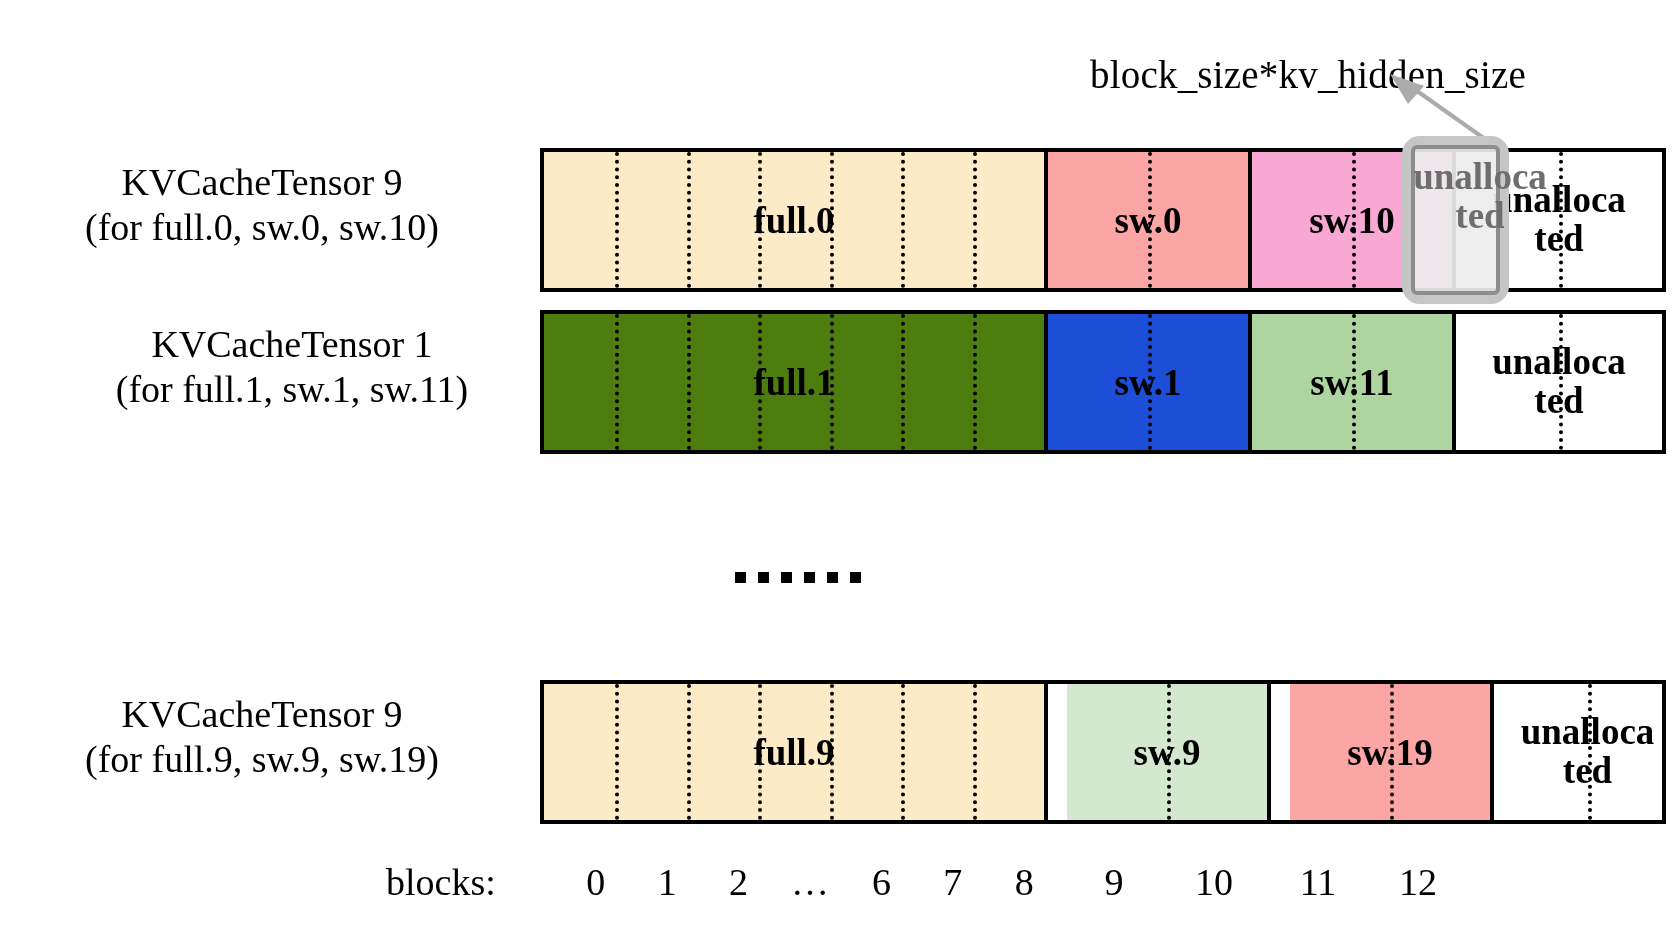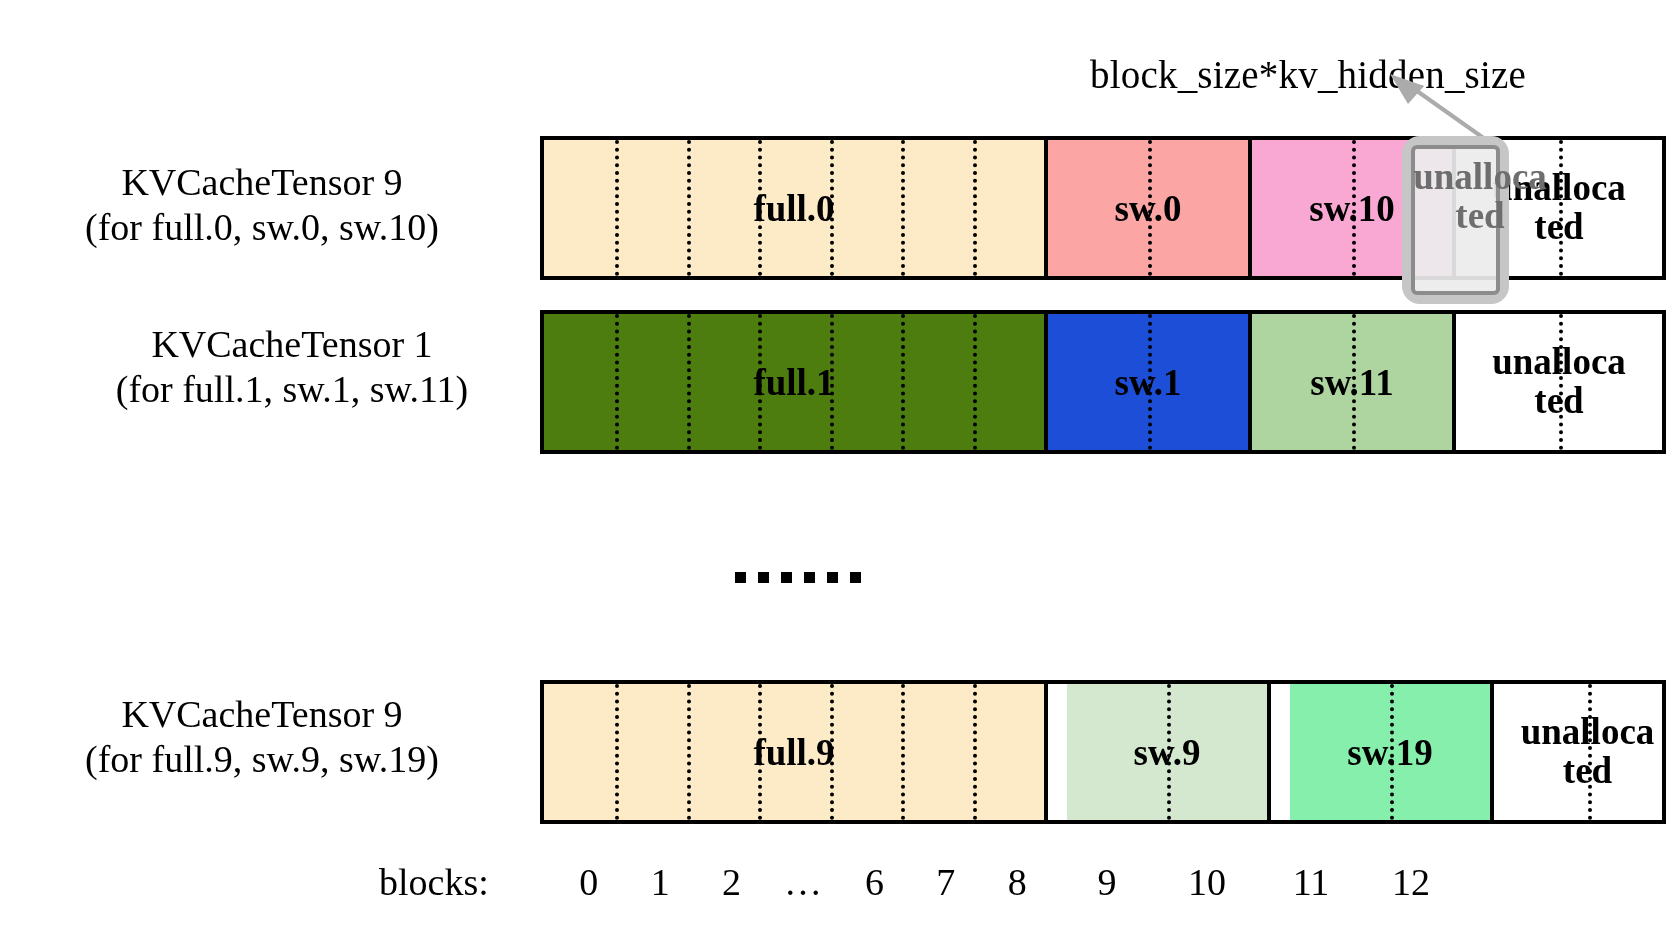--- a/index.html
+++ b/index.html
@@ -38,21 +38,21 @@
   .tensor-row {
     position: absolute;
     left: 540px;
     width: 1126px;
     height: 144px;
     display: flex;
     box-sizing: border-box;
     border: 4px solid #000000;
     background: #ffffff;
   }
-  #row-0 { top: 136px; justify-content: center; }
+  #row-0 { top: 148px; justify-content: center; }
   #row-1 { top: 310px; }
   #row-9 { top: 680px; gap: 19px; }
 
   .seg {
     position: relative;
     box-sizing: border-box;
     display: flex;
     align-items: center;
     justify-content: center;
     font-weight: bold;
@@ -158,21 +158,21 @@
     font-size: 37px;
     line-height: 1.05;
     color: #6e6e6e;
     text-align: center;
     pointer-events: none;
   }
 
   
   #blocks-axis {
     position: absolute;
-    left: 9px;
+    left: 16px;
     top: 860px;
     width: 1630px;
     height: 60px;
   }
   #blocks-axis-title {
     position: absolute;
     left: 370px;
     top: 0;
     font-size: 38px;
     color: #000000;
@@ -295,21 +295,21 @@
         <i style="left:85.71%"></i>
     </span>
     <span class="seg-label">full.9</span>
   </div>
   <div class="seg seg-sw-a" style="background:#D4E8D0">
     <span class="divs">
         <i style="left:50%"></i>
       </span>
     <span class="seg-label">sw.9</span>
   </div>
-  <div class="seg seg-sw-b" style="background:#86efac">
+  <div class="seg seg-sw-b" style="background:#fca5a5">
     <span class="divs">
         <i style="left:50%"></i>
       </span>
     <span class="seg-label">sw.19</span>
   </div>
   <div class="seg seg-unalloc" style="background:#FFFFFF">
     <span class="divs">
         <i style="left:50%"></i>
       </span>
     <span class="seg-label">unalloca<br>ted</span>

